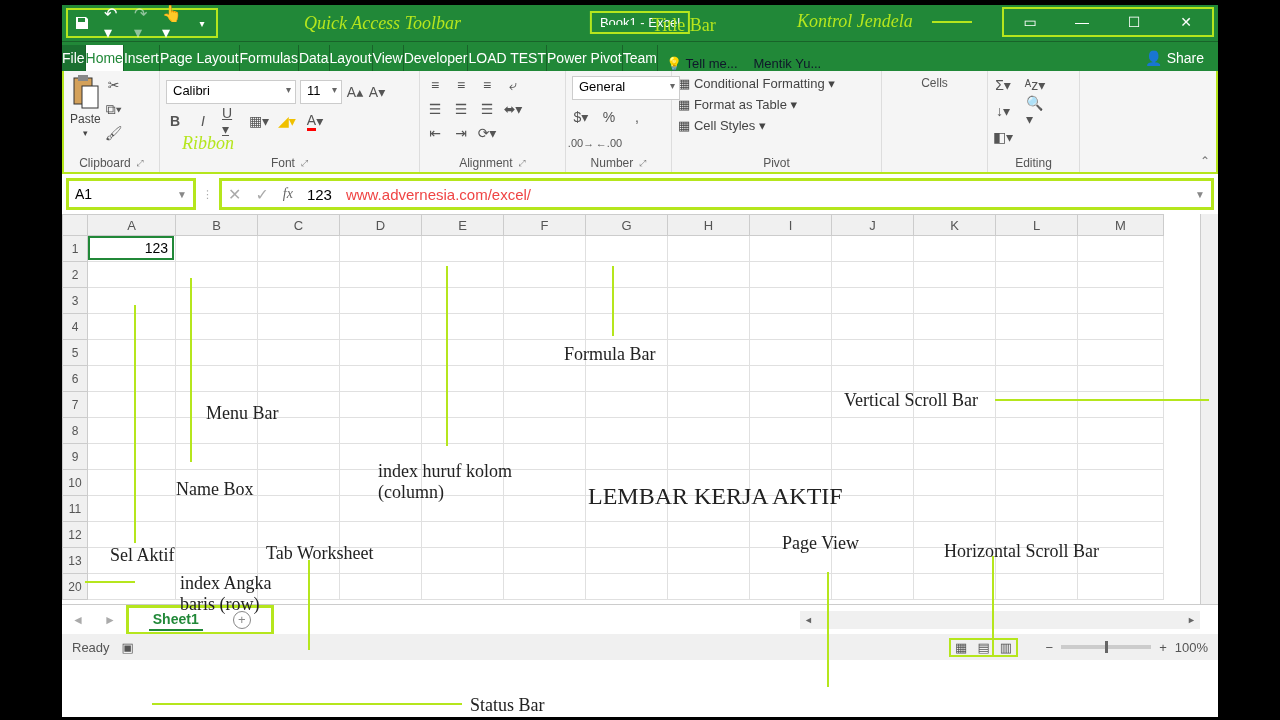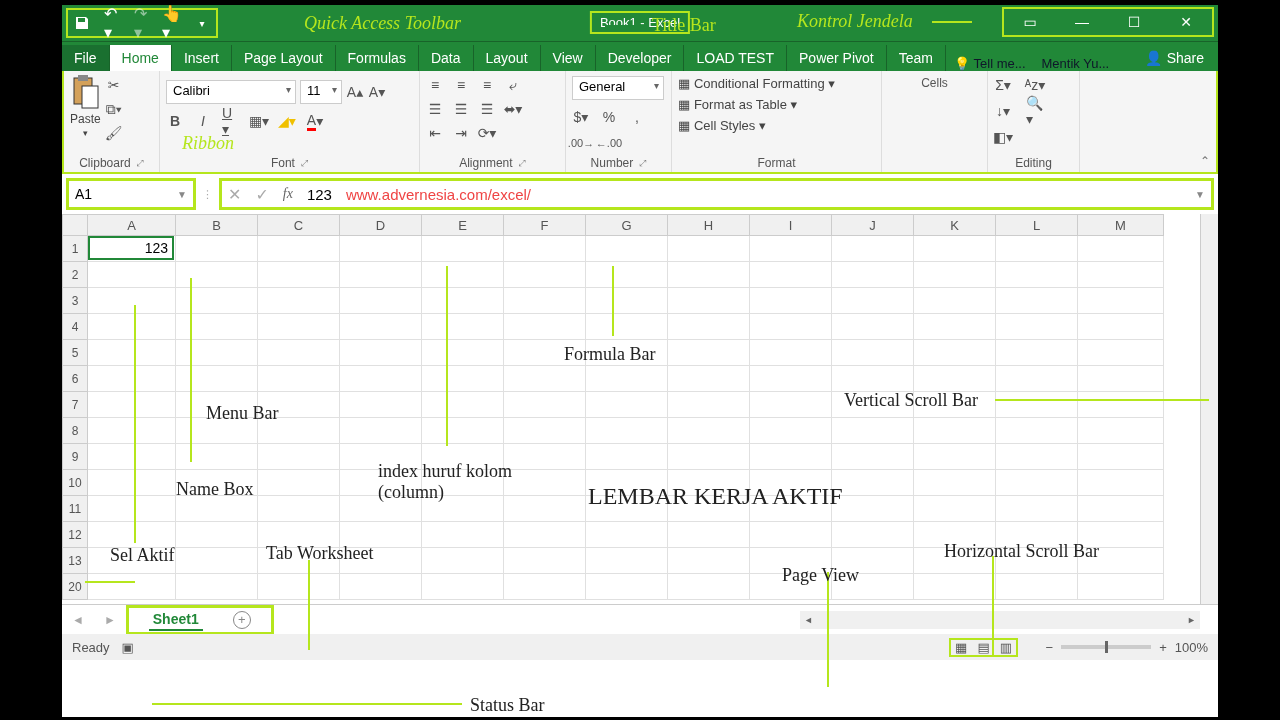--- a/index.html
+++ b/index.html
@@ -11,21 +11,21 @@
 .title-center { position:absolute; left:50%; transform:translateX(-50%); top:8px; }
 .title-box { border:2px solid #b5e61d; padding:2px 8px; color:#fff; font-size:13px; }
 .win-ctrl { position:absolute; right:4px; top:2px; height:30px; border:2px solid #b5e61d; display:flex; align-items:center; }
 .win-ctrl span { width:52px; text-align:center; color:#fff; font-size:14px; }
 .ann-qat { position:absolute; left:242px; top:8px; color:#b5e61d; font-family:Georgia,serif; font-style:italic; font-size:18px; }
 .ann-tb { position:absolute; left:590px; top:10px; color:#b5e61d; font-family:Georgia,serif; font-size:18px; }
 .ann-kj { position:absolute; left:735px; top:6px; color:#b5e61d; font-family:Georgia,serif; font-style:italic; font-size:18px; }
 .line-tb { position:absolute; left:543px; top:20px; width:40px; height:2px; background:#218838; }
 .line-kj { position:absolute; left:870px; top:16px; width:40px; height:2px; background:#b5e61d; }
 .tabs { height: 30px; background:#218838; display:flex; align-items:flex-end; border-top:1px solid #186329; }
-.tab { padding: 5px 12px; color:#fff; font-size:14px; border-right:1px solid #186329; cursor:pointer; }
+.tab { padding: 5px 0; color:#fff; font-size:14px; border-right:1px solid #186329; cursor:pointer; }
 .tab.active { background:#fff; color:#218838; }
 .tab.file { background:#1a7030; }
 .tell { display:flex; align-items:center; color:#0f172a; font-size:13px; padding:0 8px; gap:4px; }
 .share { margin-left:auto; color:#fff; padding:5px 14px; display:flex; align-items:center; gap:4px; font-size:14px; }
 .ribbon { height:103px; background:#f5f5f5; border:2px solid #b5e61d; border-top:none; display:flex; position:relative; }
 .rgroup { border-right:1px solid #ddd; padding:3px 6px 0; display:flex; flex-direction:column; }
 .rgroup .body { flex:1; display:flex; gap:4px; align-items:flex-start; }
 .rgroup .label { font-size:12px; color:#555; text-align:center; padding:2px 0; display:flex; justify-content:center; align-items:center; gap:6px; }
 .dlaunch { font-size:9px; color:#777; }
 .btn-col { display:flex; flex-direction:column; align-items:center; font-size:12px; color:#444; gap:2px; }
@@ -191,21 +191,21 @@
         </div>
       </div>
       <div class="label">
           <span>Alignment</span>
           <span class="dlaunch">⤢</span>
         </div>
     </div>
 
     <div class="rgroup" style="width:106px">
       <div class="body" style="flex-direction:column;gap:8px;padding-top:2px">
-        <div class="dd" style="width:92px">General</div>
+        <div class="dd" style="width:108px">General</div>
         <div class="fontrow" style="gap:10px">
           <span class="ribbon-ic">$▾</span>
           <span class="ribbon-ic">%</span>
           <span class="ribbon-ic">,</span>
         </div>
         <div class="fontrow" style="gap:10px">
           <span class="ribbon-ic" style="font-size:11px">.00→</span>
           <span class="ribbon-ic" style="font-size:11px">←.00</span>
         </div>
       </div>
@@ -215,21 +215,21 @@
         </div>
     </div>
 
     <div class="rgroup" style="width:210px">
       <div class="body" style="flex-direction:column;gap:6px;padding-top:2px;font-size:13px;color:#444">
         <div>▦ <span>Conditional Formatting</span> ▾</div>
         <div>▦ <span>Format as Table</span> ▾</div>
         <div>▦ <span>Cell Styles</span> ▾</div>
       </div>
       <div class="label">
-          <span>Format</span>
+          <span>Pivot</span>
         </div>
     </div>
 
     <div class="rgroup" style="width:106px">
       <div class="label">
           <span>Cells</span>
         </div>
     </div>
 
     <div class="rgroup" style="width:92px">
@@ -558,17 +558,18 @@
   <div class="hline" style="left:23px; top:576px; width:50px"></div>
   <div class="hline" style="left:90px; top:698px; width:310px"></div>
   <div class="ann" style="left:502px; top:339px">Formula Bar</div>
   <div class="ann" style="left:144px; top:398px">Menu Bar</div>
   <div class="ann" style="left:782px; top:385px">Vertical Scroll Bar</div>
   <div class="ann" style="left:316px; top:456px;width:170px">index huruf kolom (column)</div>
   <div class="ann" style="left:114px; top:474px">Name Box</div>
   <div class="ann" style="left:526px; top:478px;font-size:24px">LEMBAR KERJA AKTIF</div>
   <div class="ann" style="left:48px; top:540px">Sel Aktif</div>
   <div class="ann" style="left:204px; top:538px">Tab Worksheet</div>
-  <div class="ann" style="left:720px; top:560px">Page View</div>
+  <div class="ann" style="left:720px; top:528px">Page View</div>
   <div class="ann" style="left:882px; top:536px">Horizontal Scroll Bar</div>
+  <div class="ann" style="left:118px; top:568px;width:120px">index Angka baris (row)</div>
   <div class="ann" style="left:408px; top:690px">Status Bar</div>
 
 </div>
 
 </body></html>

